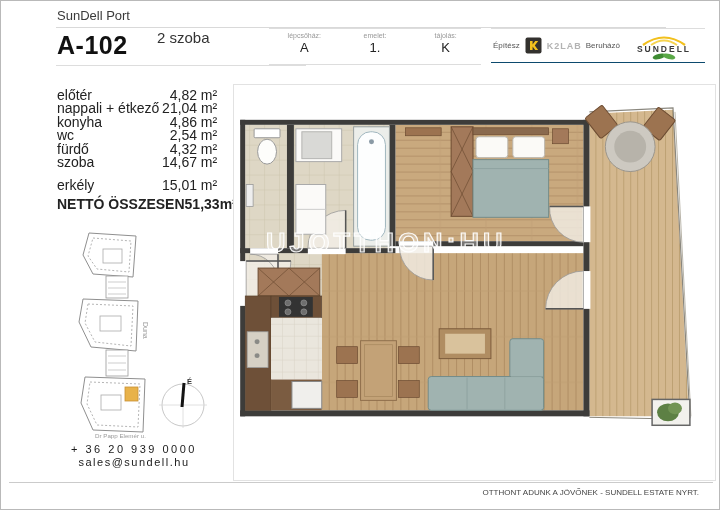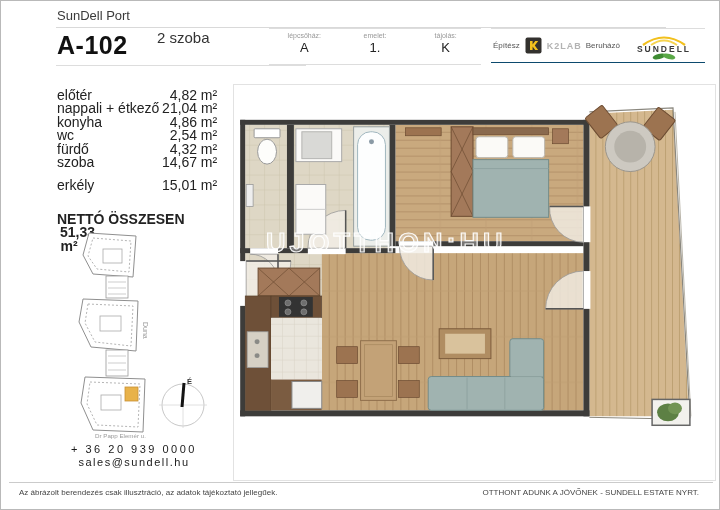--- a/index.html
+++ b/index.html
@@ -24,21 +24,21 @@
   .brand-label { font-size:8px; color:#555; }
   .k2-name { font-size:9px; font-weight:bold; color:#b3b3b3; letter-spacing:1px; }
 
   
   .room-list { position:absolute; left:56px; top:88px; width:164px; font-size:14px; color:#222; }
   .room-row { display:flex; height:13.4px; line-height:13.4px; }
   .room-name { flex:1; white-space:nowrap; }
   .room-area { width:38px; text-align:right; }
   .room-unit { width:24px; text-align:center; }
   .row-balcony { margin-top:10px; }
-  .row-total { margin-top:20px; font-weight:bold;flex-direction:column; }
+  .row-total { margin-top:5px; font-weight:bold; }
 
   
   .siteplan { position:absolute; left:52px; top:226px; }
 
   
   .contact { position:absolute; left:38px; top:440px; width:190px; text-align:center; color:#1a1a1a; }
   .contact-heading { font-size:11.5px; font-weight:bold; letter-spacing:1.5px; }
   .contact-phone { font-size:11px; letter-spacing:2.5px; margin-top:2px; }
   .contact-email { font-size:11px; letter-spacing:1.5px; margin-top:1px;text-align:center; }
 
@@ -357,16 +357,15 @@
         <rect x="420" y="316" width="38" height="26" fill="#f2f1ed" stroke="#666" stroke-width="1.5"></rect>
         <ellipse cx="436" cy="329" rx="11" ry="9" fill="#5d8044"></ellipse>
         <ellipse cx="443" cy="325" rx="7" ry="6" fill="#729454"></ellipse>
       </g>
     </svg>
   </div>
 
   <div class="watermark">UJOTTHON:HU</div>
 
   <div class="rule-footer"></div>
-  <div class="disclaimer">Az ábrázolt berendezés csak illusztráció, az adatok tájékoztató jellegűek.</div>
   <div class="slogan">OTTHONT ADUNK A JÖVŐNEK - SUNDELL ESTATE NYRT.</div>
 
 </div>
 
 </body></html>

